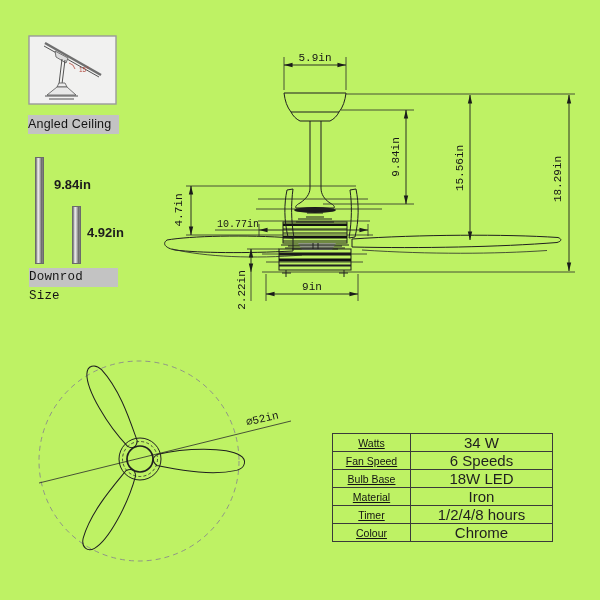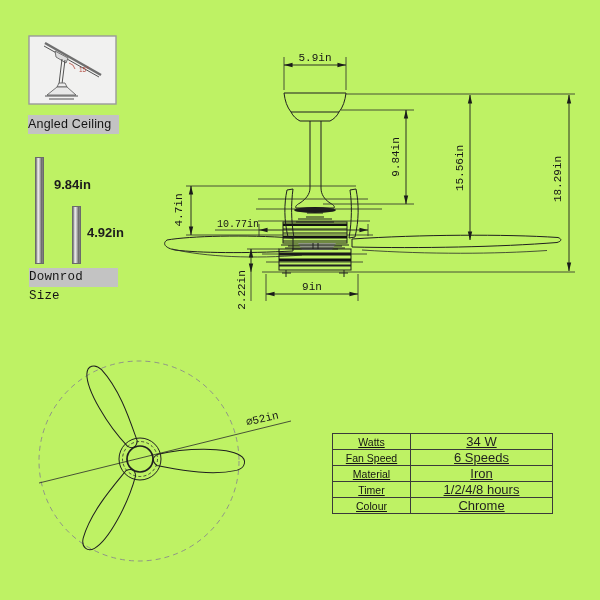--- a/index.html
+++ b/index.html
@@ -13,21 +13,21 @@
   svg text.cad{font-family:"Liberation Mono",monospace;font-size:11px;fill:#161616;}
   svg text.cads{font-family:"Liberation Mono",monospace;font-size:10px;fill:#161616;}
   .caption{position:absolute;background:#c3c3c3;color:#141414;font-size:12.5px;
            line-height:19px;letter-spacing:.2px;}
   .rod{position:absolute;width:9px;border:1px solid #6b6b6b;box-sizing:border-box;
        background:linear-gradient(to right,#707070,#f3f3f3 30%,#bdbdbd 52%,#646464 82%,#909090);}
   .rodlabel{position:absolute;font-size:13px;font-weight:600;color:#1c1c1c;}
   .spec{position:absolute;left:332px;top:433px;width:221px;border-collapse:collapse;}
   .spec td{border:1px solid #3a3a3a;height:14px;text-align:center;padding:0;color:#121212;}
   .spec td.k{width:77px;font-size:10.5px;text-decoration:underline;}
-  .spec td.v{font-size:13px;color:#1f1f1f;text-decoration:underline;}
+  .spec td.v{font-size:15px;color:#1f1f1f;}
 </style>
 </head>
 <body>
 
 <div class="page">
 
   <svg width="600" height="600" viewBox="0 0 600 600">
     <defs>
       <marker id="arr" viewBox="0 0 10 10" refX="9.5" refY="5" markerWidth="10" markerHeight="10" orient="auto-start-reverse">
         <path d="M0,2.6 L10,5 L0,7.4 Z" fill="#1b1b1b"></path>
@@ -155,20 +155,24 @@
     <tbody>
       <tr>
         <td class="k">Watts</td>
         <td class="v">34 W</td>
       </tr>
       <tr>
         <td class="k">Fan Speed</td>
         <td class="v">6 Speeds</td>
       </tr>
       <tr>
+        <td class="k">Bulb Base</td>
+        <td class="v">18W LED</td>
+      </tr>
+      <tr>
         <td class="k">Material</td>
         <td class="v">Iron</td>
       </tr>
       <tr>
         <td class="k">Timer</td>
         <td class="v">1/2/4/8 hours</td>
       </tr>
       <tr>
         <td class="k">Colour</td>
         <td class="v">Chrome</td>

